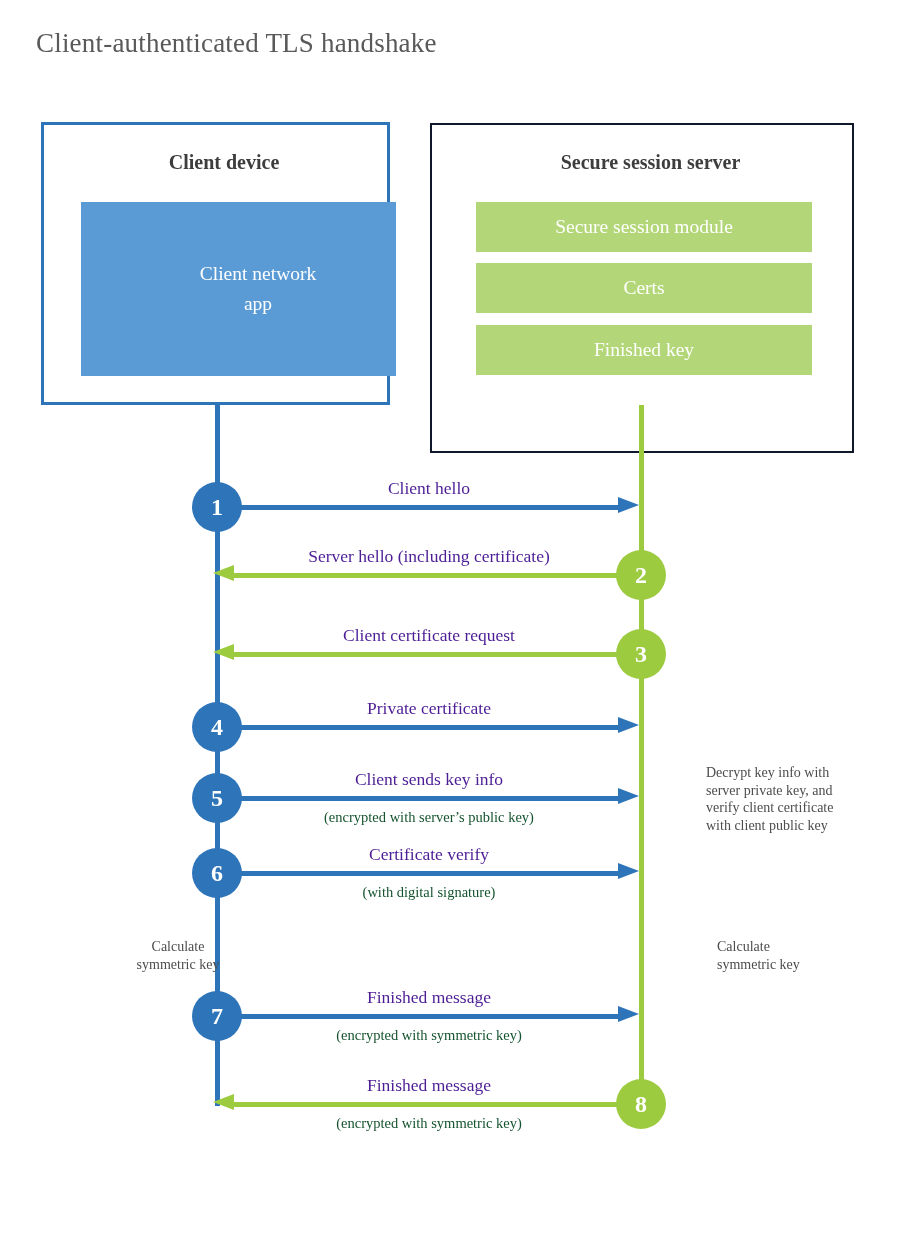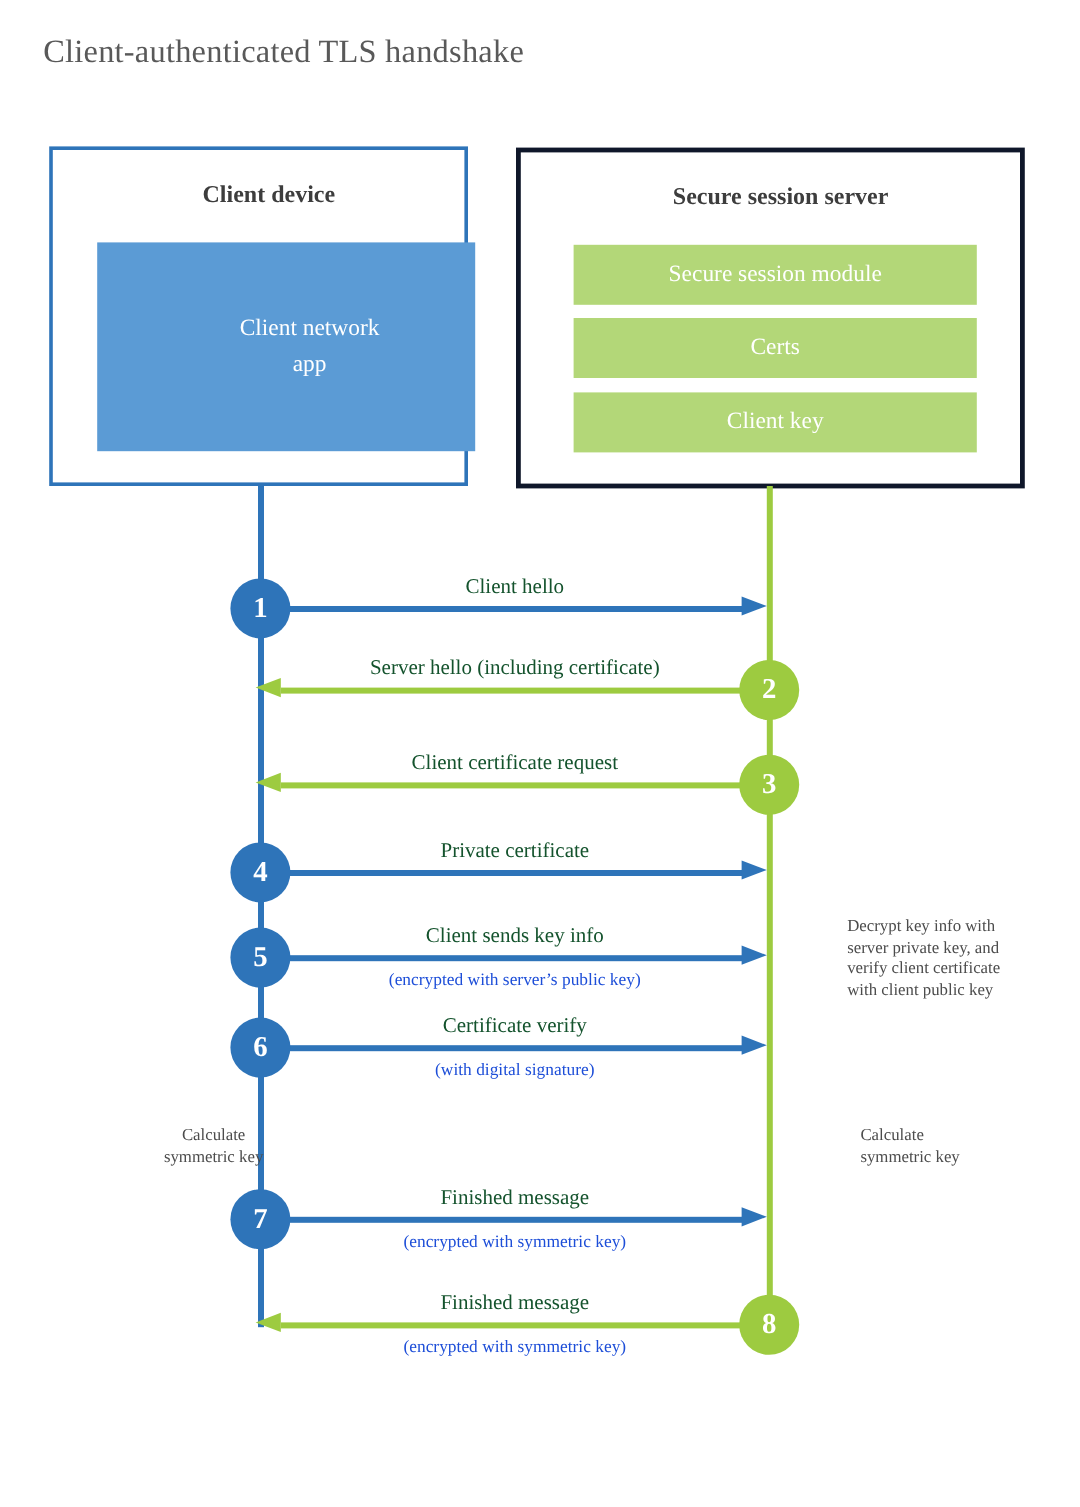--- a/index.html
+++ b/index.html
@@ -11,21 +11,21 @@
 
   
   #page-title {
     position:absolute; left:36px; top:28px;
     font-size:27px; font-weight:300; color:#595959; letter-spacing:0.2px;
   }
 
   
   .actor-box { position:absolute; box-sizing:border-box; background:#ffffff; }
   #client-box { left:41px; top:122px; width:349px; height:283px; border:3px solid #2e74b9; }
-  #server-box { left:430px; top:123px; width:424px; height:284px; border:4px solid #0f172a; }
+  #server-box { left:430px; top:123px; width:424px; height:330px; border:2px solid #0f172a; }
   .actor-title {
     position:absolute; left:17px; right:0; top:26px; text-align:center;
     font-size:20px; font-weight:bold; color:#3d3d3d;
   }
   #client-app-box {
     position:absolute; left:37px; top:77px; width:276px; height:174px;
     background:#5b9bd5; display:flex; align-items:center; justify-content:center;
     color:#ffffff; font-size:19.5px; line-height:30px; text-align:center;
   }
   .server-bar {
@@ -51,25 +51,25 @@
   .head.left  { left:213px; border-right:21px solid #9dcb40; }
   .circle {
     position:absolute; top:-25px; width:50px; height:50px; border-radius:50%;
     display:flex; align-items:center; justify-content:center;
     color:#ffffff; font-weight:bold; font-size:24px; z-index:3;
   }
   .circle.at-client { left:192px; background:#2e74b9; }
   .circle.at-server { left:616px; background:#9dcb40; }
   .step-label {
     position:absolute; left:217px; width:424px; top:-30px; height:22px; line-height:22px;
-    text-align:center; font-size:17.5px; color:#14532d; z-index:4;
+    text-align:center; font-size:17.5px; color:#4c1d95; z-index:4;
   }
   .step-sub {
     position:absolute; left:217px; width:424px; top:10px; height:18px; line-height:18px;
-    text-align:center; font-size:14.5px; color:#1d4ed8; z-index:4;
+    text-align:center; font-size:14.5px; color:#14532d; z-index:4;
   }
   #step-1 { top:507px; } #step-2 { top:575px; } #step-3 { top:654px; } #step-4 { top:727px; }
   #step-5 { top:798px; } #step-6 { top:873px; } #step-7 { top:1016px; } #step-8 { top:1104px; }
 
   
   .side-note { position:absolute; font-size:14px; line-height:17.5px; color:#4c4c4c; z-index:4; }
   #note-decrypt   { left:667px; top:764px; width:175px; }
   #note-calc-left { left:86px;  top:938px; width:106px; text-align:center; }
   #note-calc-right{ left:678px; top:938px; width:120px; text-align:left; }
 </style>
@@ -83,21 +83,21 @@
   <div id="client-box" class="actor-box">
     <div class="actor-title">Client device</div>
     <div id="client-app-box" class="preline">Client network
 app</div>
   </div>
 
   <div id="server-box" class="actor-box">
     <div class="actor-title">Secure session server</div>
     <div id="server-bar-0" class="server-bar">Secure session module</div>
     <div id="server-bar-1" class="server-bar">Certs</div>
-    <div id="server-bar-2" class="server-bar">Client key</div>
+    <div id="server-bar-2" class="server-bar">Finished key</div>
   </div>
 
   <div id="client-lifeline" class="lifeline"></div>
   <div id="server-lifeline" class="lifeline"></div>
 
   <div id="step-1" class="step">
     <div class="step-label">Client hello</div>
     <div class="shaft right" style="background:#2e74b9"></div>
     <div class="head right"></div>
     <div class="circle at-client">1</div>

